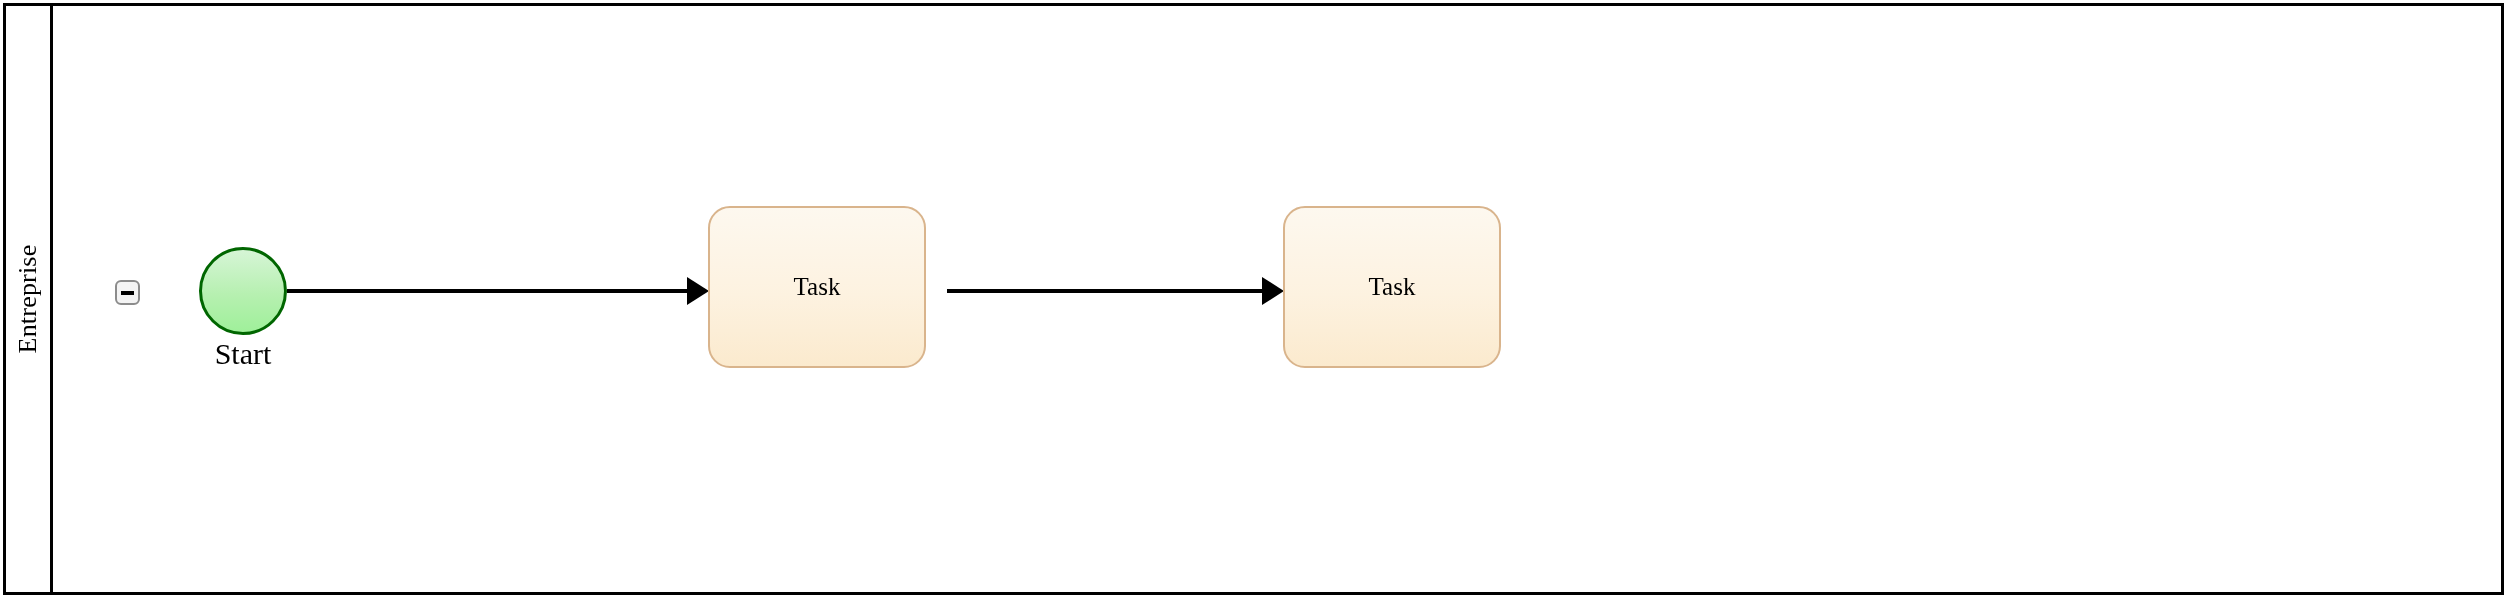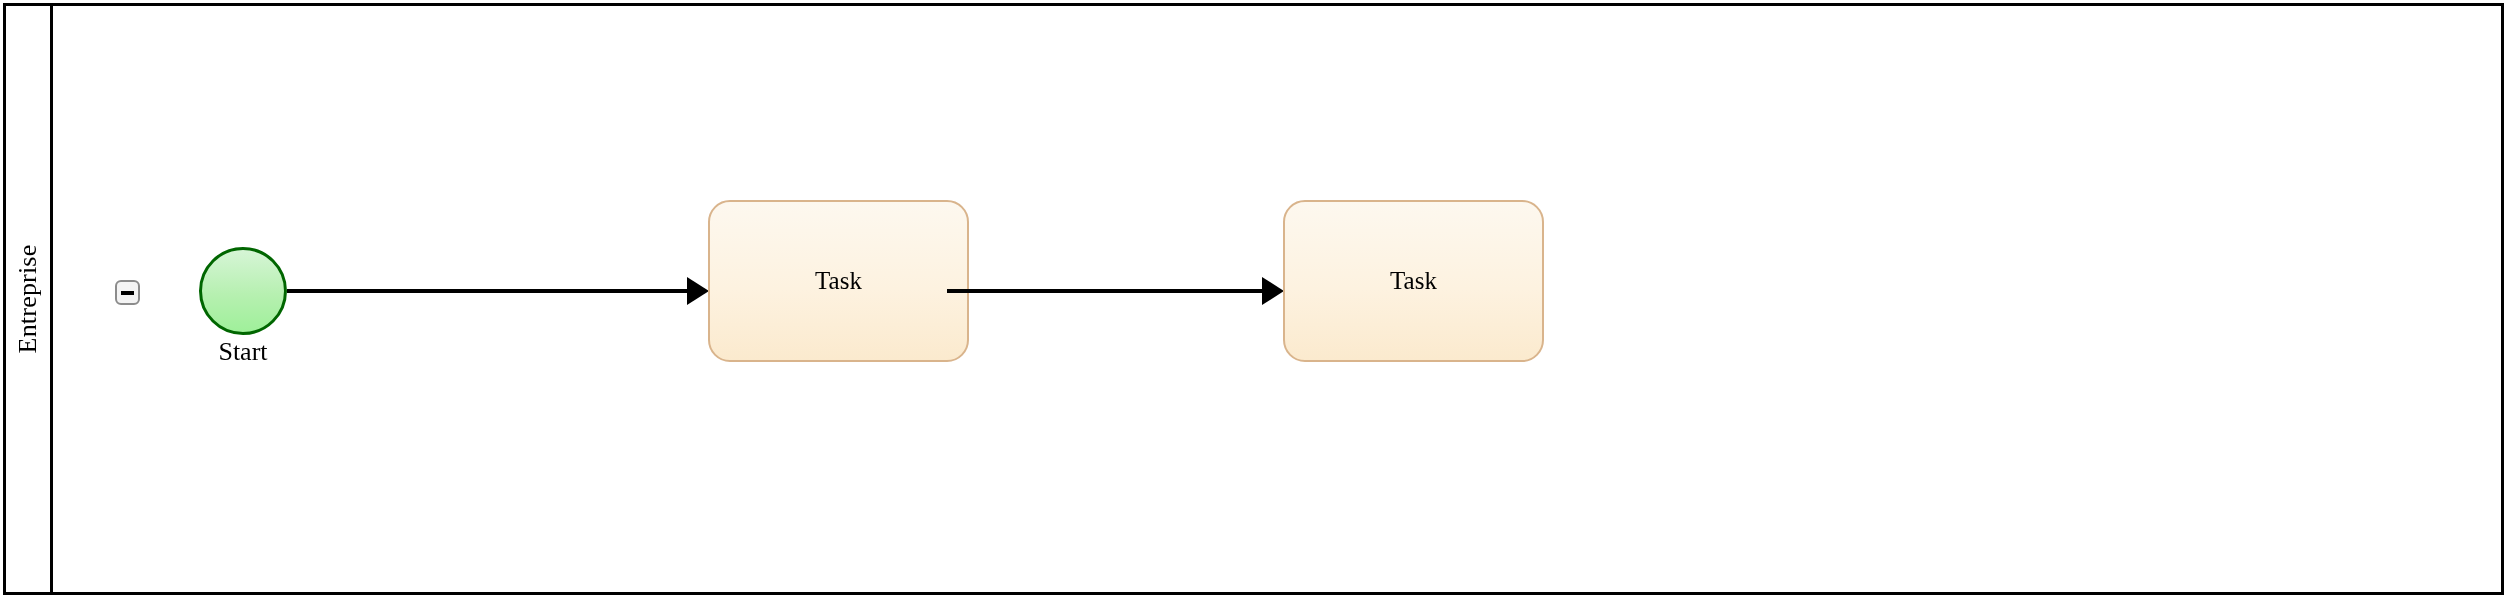--- a/index.html
+++ b/index.html
@@ -102,30 +102,30 @@
     border-radius: 50%;
     background: linear-gradient(to bottom, #d6f5d6 0%, #b6f0b0 55%, #9ff09a 100%);
   }
 
   .start-label {
     position: absolute;
     left: 146px;
     top: 331px;
     width: 88px;
     text-align: center;
-    font-size: 26px;
+    font-size: 30px;
     color: #000000;
     white-space: nowrap;
   }
 
   
   .task {
     position: absolute;
-    top: 194px;
-    width: 261px;
+    top: 200px;
+    width: 218px;
     height: 162px;
     box-sizing: border-box;
     border: 2px solid #d9b48c;
     border-radius: 22px;
     background: linear-gradient(to bottom, #fdf8ef 0%, #fdf2e0 55%, #fbeace 100%);
     display: flex;
     align-items: center;
     justify-content: center;
   }
   .task-label {

